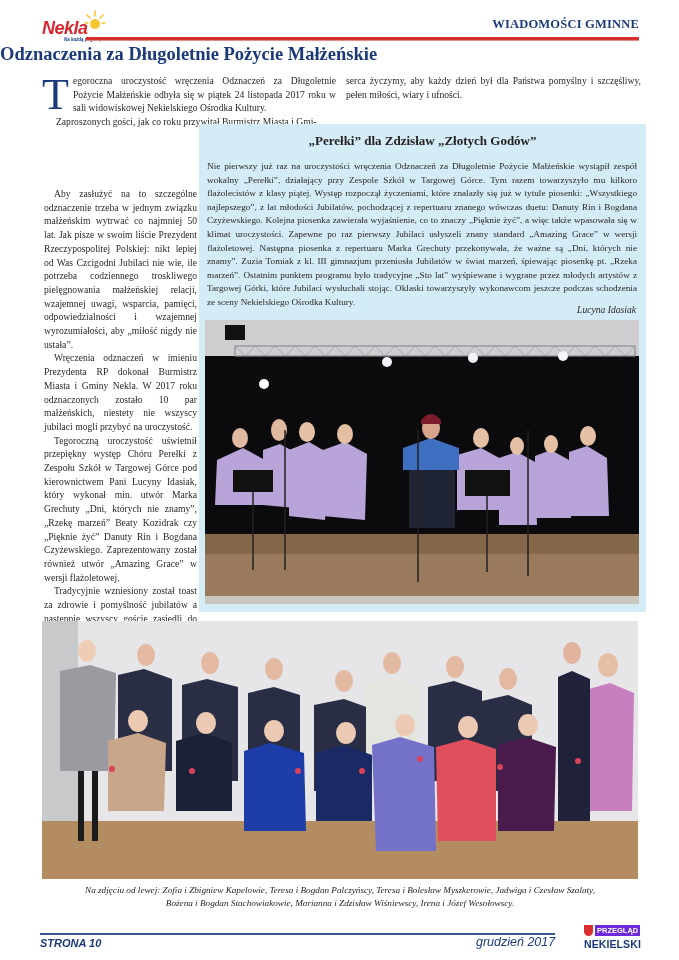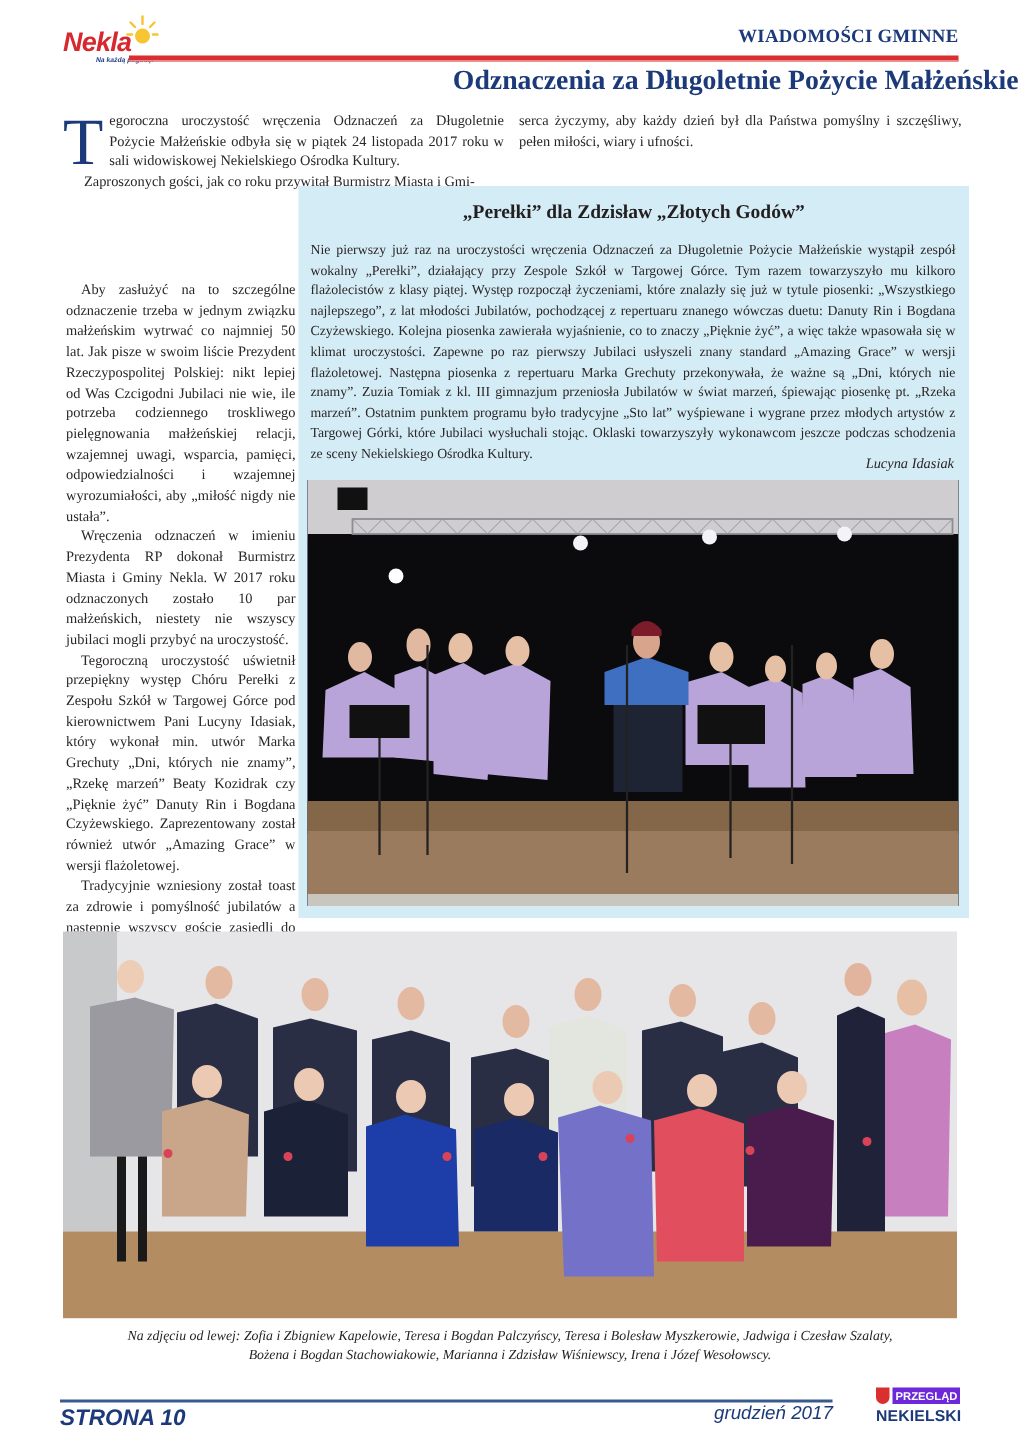--- a/index.html
+++ b/index.html
@@ -5,40 +5,40 @@
   html,body{margin:0;padding:0;background:#fff;}
   body{width:679px;height:960px;position:relative;overflow:hidden;font-family:"DejaVu Serif","Liberation Serif",serif;color:#231f20;}
   .abs{position:absolute;}
   
   #logo{left:40px;top:10px;width:70px;height:34px;}
   #logo .word{position:absolute;left:2px;top:8px;font-family:"Liberation Sans",sans-serif;font-style:italic;font-weight:bold;font-size:18px;color:#d7282f;letter-spacing:-0.5px;}
   #logo .sun{position:absolute;left:44px;top:0px;width:22px;height:22px;}
   #logo .tag{position:absolute;left:24px;top:27px;font-family:"Liberation Sans",sans-serif;font-size:4.5px;color:#1d3e8a;font-style:italic;font-weight:bold;}
   #header-rule{left:86px;top:37px;width:553px;height:3px;background:#d9302f;border-bottom:1px solid #e98a8a;}
   #section-label{right:40px;top:17px;font-family:"Liberation Serif",serif;font-weight:bold;font-size:12.5px;color:#1c3a7a;letter-spacing:0.2px;}
-  #article-title{left:0;width:679px;top:44px;text-align:right;font-family:"Liberation Serif",serif;font-weight:bold;font-size:18.5px;color:#1c3a7a;}
+  #article-title{left:0;width:679px;top:44px;text-align:left;font-family:"Liberation Serif",serif;font-weight:bold;font-size:18.5px;color:#1c3a7a;}
   
   .txt{font-family:"Liberation Serif",serif;font-size:9.6px;line-height:13.7px;text-align:justify;color:#2a2627;}
   .txt p{margin:0;text-indent:10px;}
   #intro{left:46px;top:74px;width:290px;}
   #intro .dropcap{float:left;font-size:44px;line-height:38px;color:#1c3a7a;margin:2px 4px 0 -4px;font-family:"Liberation Serif",serif;}
   #intro p.first{text-indent:0;}
   #col-left{left:44px;top:187px;width:153px;}
   #col-right-top{left:346px;top:74px;width:295px;}
   
   #box{left:199px;top:124px;width:447px;height:488px;background:#d4ecf5;}
   #box-title{left:0;width:447px;top:9px;text-align:center;font-family:"Liberation Serif",serif;font-weight:bold;font-size:13px;color:#231f20;}
   #box-text{left:8px;top:36px;width:430px;font-family:"Liberation Serif",serif;font-size:9.2px;line-height:13.6px;text-align:justify;color:#2a2627;}
   #box-author{right:10px;top:180px;font-family:"Liberation Serif",serif;font-style:italic;font-size:9.6px;color:#2a2627;}
   #photo-choir{left:6px;top:196px;width:434px;height:284px;overflow:hidden;background:#0d0d0f;}
   #photo-group{left:42px;top:621px;width:596px;height:258px;overflow:hidden;background:#e9e8ea;}
   #caption{left:40px;width:600px;top:884px;text-align:center;font-family:"Liberation Serif",serif;font-style:italic;font-size:9.2px;line-height:13px;color:#231f20;}
   
   #footer-rule{left:40px;top:933px;width:515px;height:2px;background:#3b5a8c;}
-  #page-num{left:40px;top:937px;font-family:"Liberation Sans",sans-serif;font-style:italic;font-weight:bold;font-size:15px;color:#1c3a7a;}
+  #page-num{left:40px;top:937px;font-family:"Liberation Sans",sans-serif;font-style:italic;font-weight:bold;font-size:11px;color:#1c3a7a;}
   #issue-date{left:476px;top:935px;font-family:"Liberation Sans",sans-serif;font-style:italic;font-size:12.5px;color:#1c3a7a;}
   #mag-logo{left:584px;top:922px;width:60px;height:32px;}
   #mag-logo .shield{position:absolute;left:0;top:3px;width:9px;height:11px;background:#d9302f;border-radius:0 0 5px 5px;}
   #mag-logo .top{position:absolute;left:11px;top:3px;background:#6d28d9;color:#fff;font-family:"Liberation Sans",sans-serif;font-weight:bold;font-size:7.5px;padding:0 2px;line-height:11px;}
   #mag-logo .bottom{position:absolute;left:0;top:16px;color:#1c3a7a;font-family:"Liberation Sans",sans-serif;font-weight:bold;font-size:10.5px;letter-spacing:0.1px;}
 </style>
 </head>
 <body>
 
 <div id="logo" class="abs">

